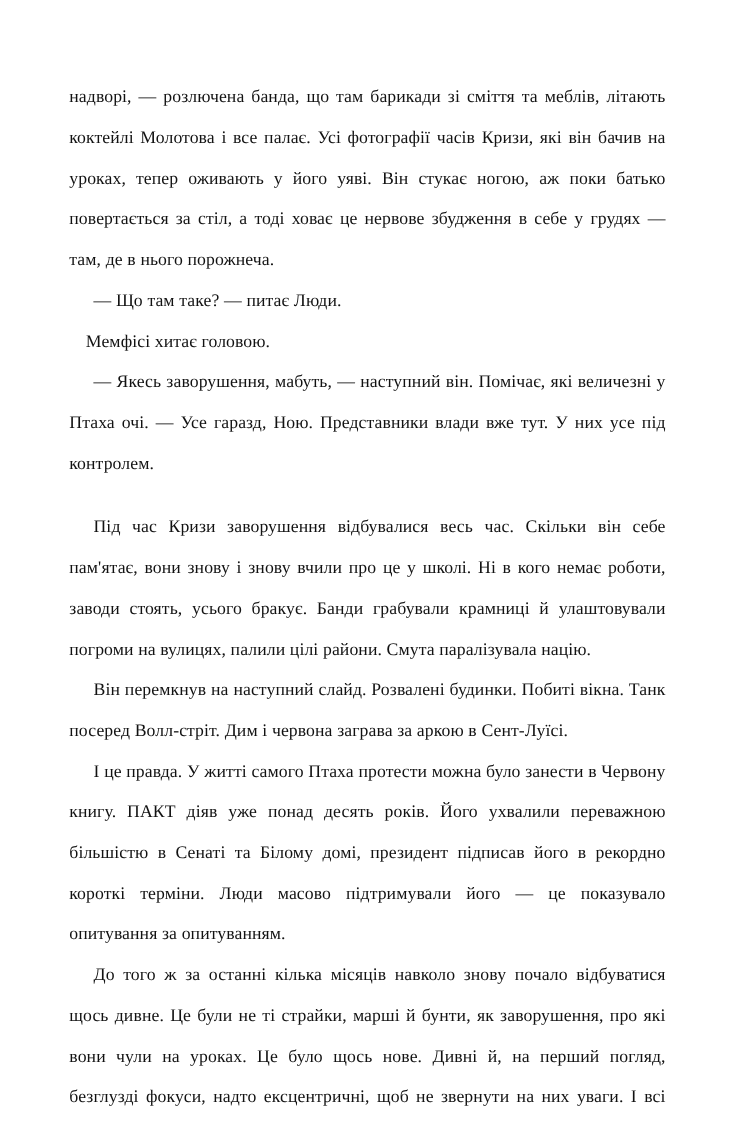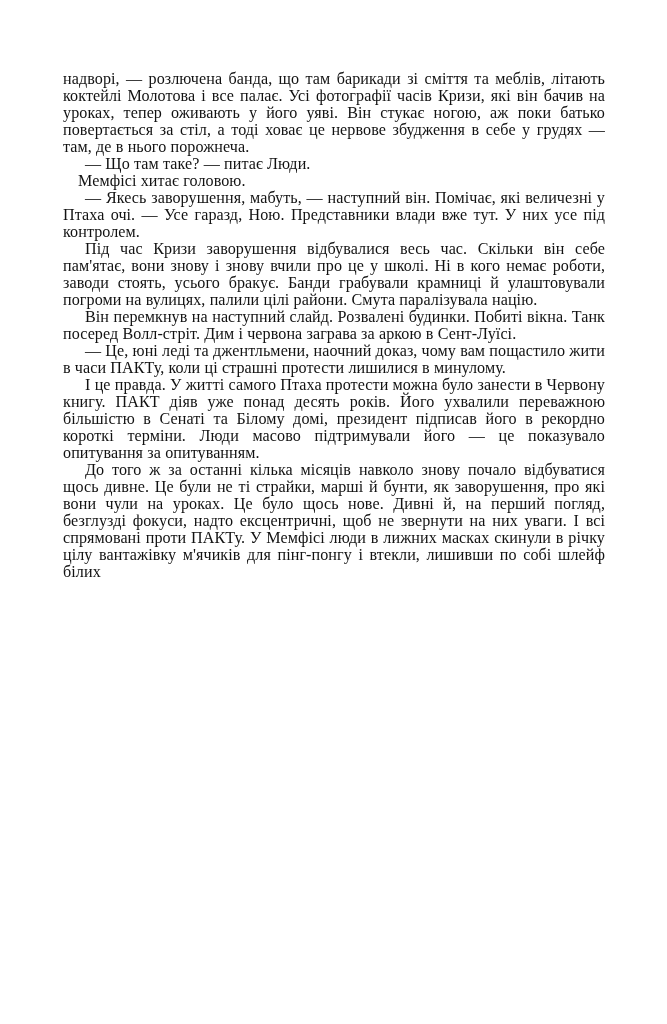--- a/index.html
+++ b/index.html
@@ -24,21 +24,21 @@
   }
   .text-column {
     position: absolute;
     left: 63px;
     top: 70px;
     width: 542px;
   }
   p.para {
     margin: 0;
     font-size: 16.1px;
-    line-height: 17px;
+    line-height: 37px;
     text-align: justify;
     text-justify: inter-word;
     letter-spacing: 0.005em;
     word-spacing: 0.005em;
     hyphens: manual;
     -webkit-hyphens: manual;
   }
   
   p.cont {
     text-indent: 0;
@@ -50,20 +50,21 @@
   
   p.dialogue {
     text-indent: 22px;
   }
   
   p.dialogue-narrow {
     text-indent: 15px;
   }
   
   p.gap-before {
+    margin-top: 21px;
   }
   
   p.para:last-child {
     text-align: justify;
   }
   .folio {
     position: absolute;
     left: 0;
     right: 0;
     top: 912px;
@@ -93,21 +94,20 @@
 
     <p class="para dialogue-narrow">Мемфісі хитає головою.</p>
 
     <p class="para dialogue">— Якесь заворушення, мабуть, — наступний він. Помічає, які величезні у Птаха очі. — Усе гаразд, Ною. Представники влади вже тут. У них усе під контролем.</p>
 
     <p class="para indent gap-before">Під час Кризи заворушення відбувалися весь час. Скільки він себе пам'ятає, вони знову і знову вчили про це у школі. Ні в кого немає роботи, заводи стоять, усього бракує. Банди грабували крамниці й улаштовували погроми на вулицях, палили цілі райони. Смута паралізувала націю.</p>
 
 
     <p class="para indent">Він перемкнув на наступний слайд. Розвалені будинки. Побиті вікна. Танк посеред Волл-стріт. Дим і червона заграва за аркою в Сент-Луїсі.</p>
 
-    <p class="para dialogue">— Це, юні леді та джентльмени, наочний доказ, чому вам пощастило жити в часи ПАКТу, коли ці страшні протести лишилися в минулому.</p>
 
     <p class="para indent">І це правда. У житті самого Птаха протести можна було занести в Червону книгу. ПАКТ діяв уже понад десять років. Його ухвалили переважною більшістю в Сенаті та Білому домі, президент підписав його в рекордно короткі терміни. Люди масово підтримували його — це показувало опитування за опитуванням.</p>
 
     <p class="para indent">До того ж за останні кілька місяців навколо знову почало відбуватися щось дивне. Це були не ті страйки, марші й бунти, як заворушення, про які вони чули на уроках. Це було щось нове. Дивні й, на перший погляд, безглузді фокуси, надто ексцентричні, щоб не звернути на них уваги. І всі спрямовані проти ПАКТу. У Мемфісі люди в лижних масках скинули в річку цілу вантажівку м'ячиків для пінг-понгу і втекли, лишивши по собі шлейф білих</p>
 
   </div>
 
 
 </div>
 

